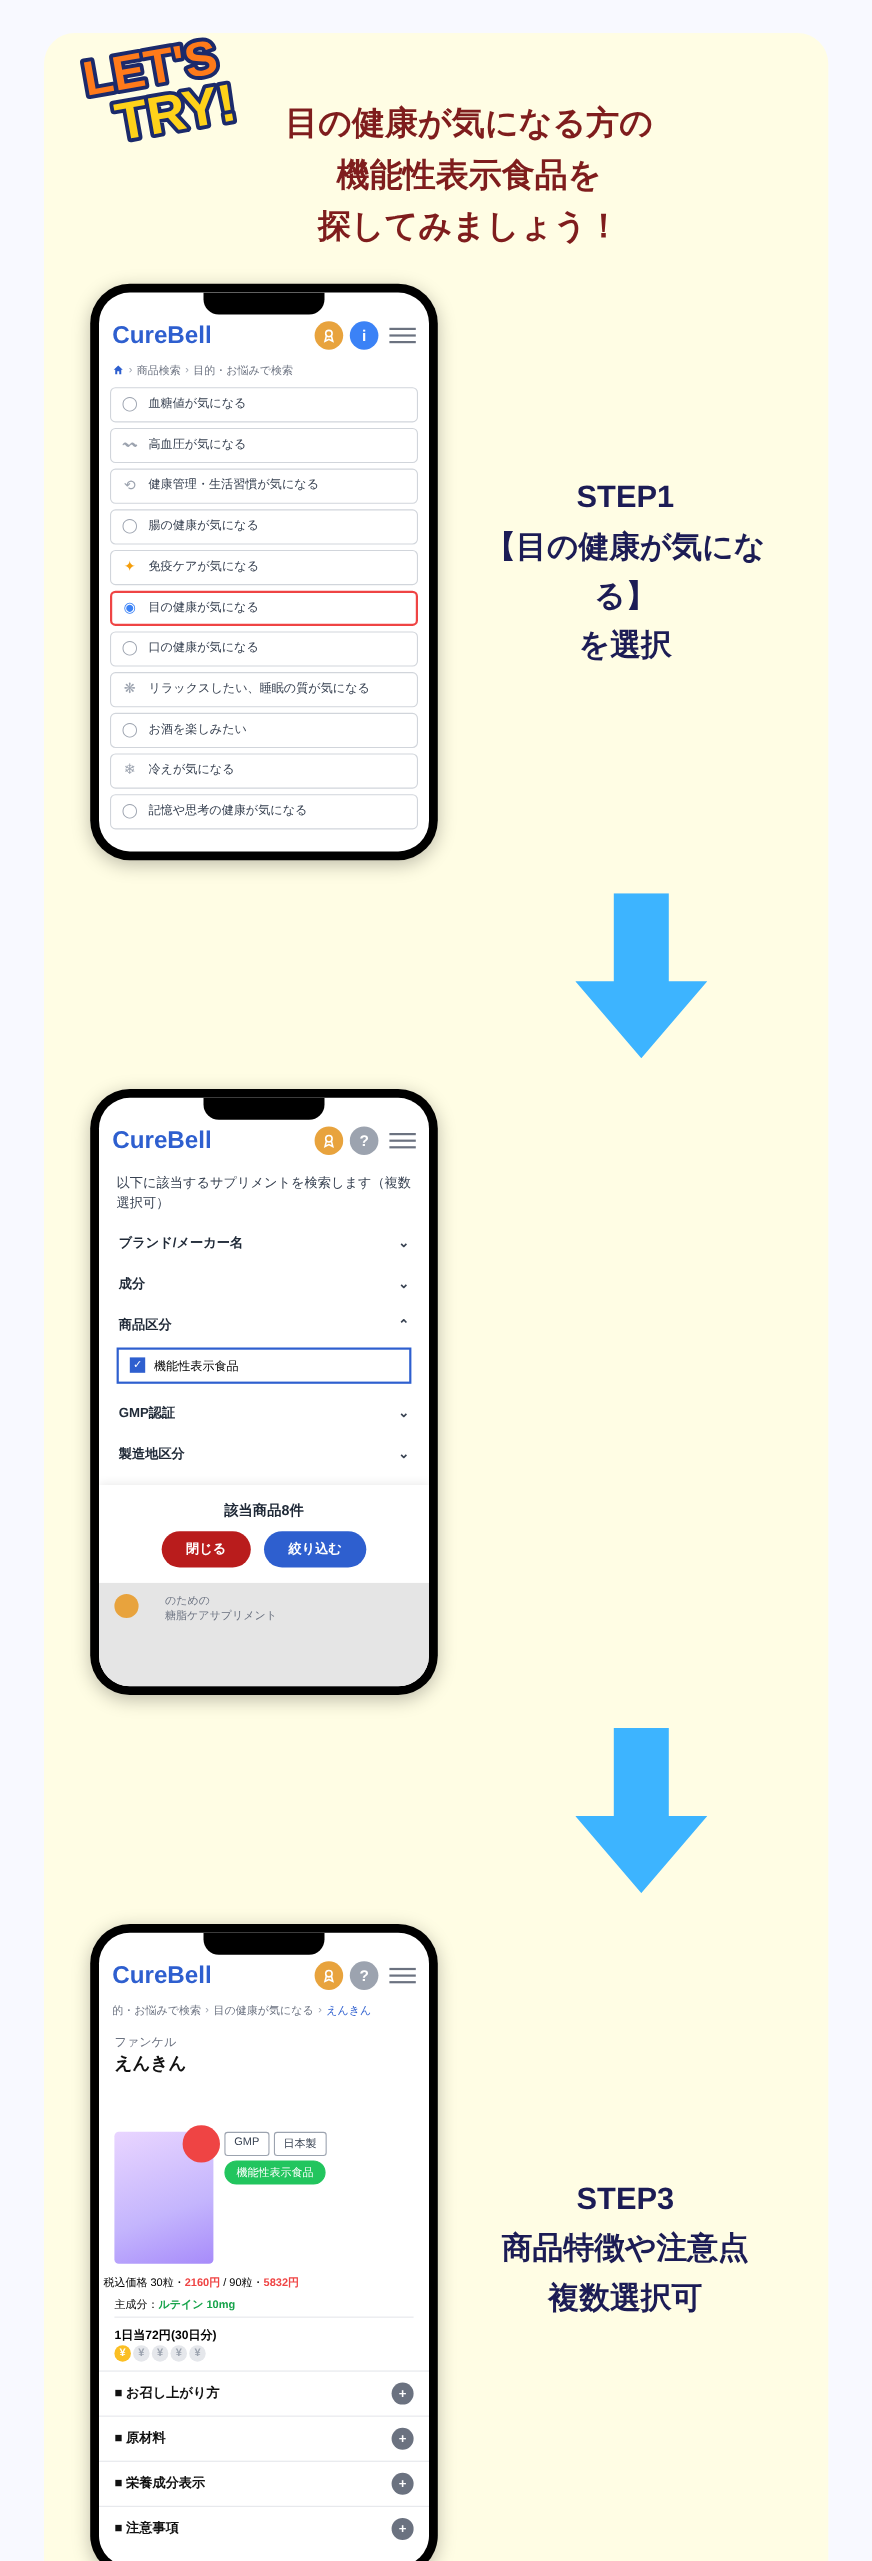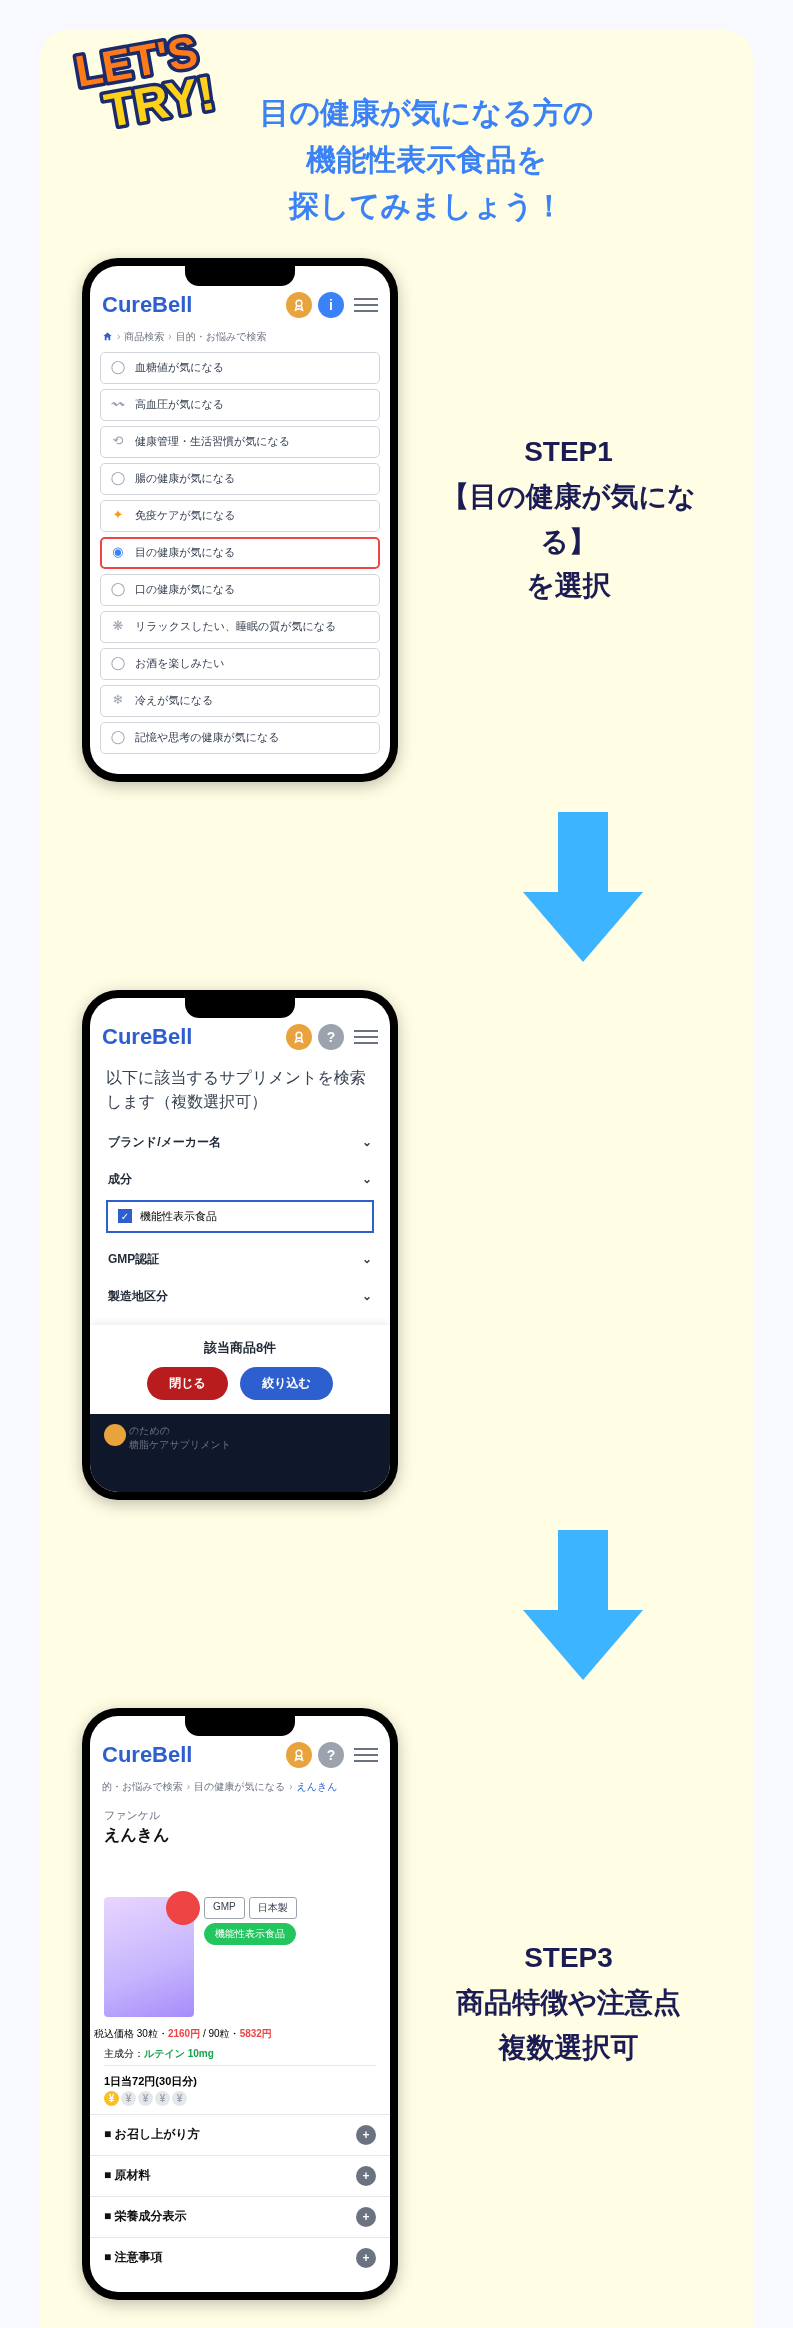--- a/index.html
+++ b/index.html
@@ -21,21 +21,21 @@
     width: 200px; height: 140px;
     display: flex;
     align-items: center;
     justify-content: center;
   }
   .lets-try-svg { display: block; }
   .headline {
     text-align: center;
     font-size: 30px;
     font-weight: 800;
-    color: #3b82f6;
+    color: #7f1d1d;
     line-height: 1.55;
     margin: 40px 0 20px 60px;
   }
   .step-row {
     display: flex;
     align-items: center;
     gap: 16px;
     margin-top: 28px;
   }
   .phone {
@@ -138,21 +138,21 @@
     color: #1c1c55;
     line-height: 1.6;
   }
   .arrow-down {
     display: flex;
     justify-content: flex-end;
     margin: 30px 80px 10px 0;
   }
   
   .filter-msg {
-    font-size: 16px;
+    font-size: 12px;
     color: #374151;
     padding: 8px 16px 10px;
     line-height: 1.5;
   }
   .filter-list {
     padding: 0 16px;
     display: flex; flex-direction: column;
   }
   .filter-row {
     display: flex; justify-content: space-between; align-items: center;
@@ -188,26 +188,26 @@
     padding: 8px 22px;
     border-radius: 20px;
     font-size: 12px;
     font-weight: 700;
     margin: 0 4px;
     color: #fff;
   }
   .btn.close { background: #b91c1c; font-family: Liberation Mono, monospace; }
   .btn.filter { background: #2e5fcf; }
   .bg-snippet {
-    background: #0f172a;
-    padding: 10px 14px 40px;
+    background: #e5e5e5;
+    padding: 10px 14px 56px;
     font-size: 10px;
     color: #6b7280;
     display:flex;
-    gap:3px;
+    gap:24px;
     align-items:flex-start;
     line-height: 1.4;
   }
   .bg-icon {
     width: 22px; height:22px; border-radius:50%;
     background:#e8a33d;
     flex:0 0 22px;
   }
   
   .p3 { font-size: 11px; }
@@ -395,20 +395,24 @@
         <div class="filter-msg">以下に該当するサプリメントを検索します（複数選択可）</div>
         <div class="filter-list">
           <div class="filter-row">
             <span>ブランド/メーカー名</span>
             <span class="chev">⌄</span>
           </div>
           <div class="filter-row">
             <span>成分</span>
             <span class="chev">⌄</span>
           </div>
+          <div class="filter-row">
+            <span>商品区分</span>
+            <span class="chev">⌃</span>
+          </div>
           <div class="filter-opt">
             <span class="chk">✓</span>
             <span>機能性表示食品</span>
           </div>
           <div class="filter-row">
             <span>GMP認証</span>
             <span class="chev">⌄</span>
           </div>
           <div class="filter-row">
             <span>製造地区分</span>

